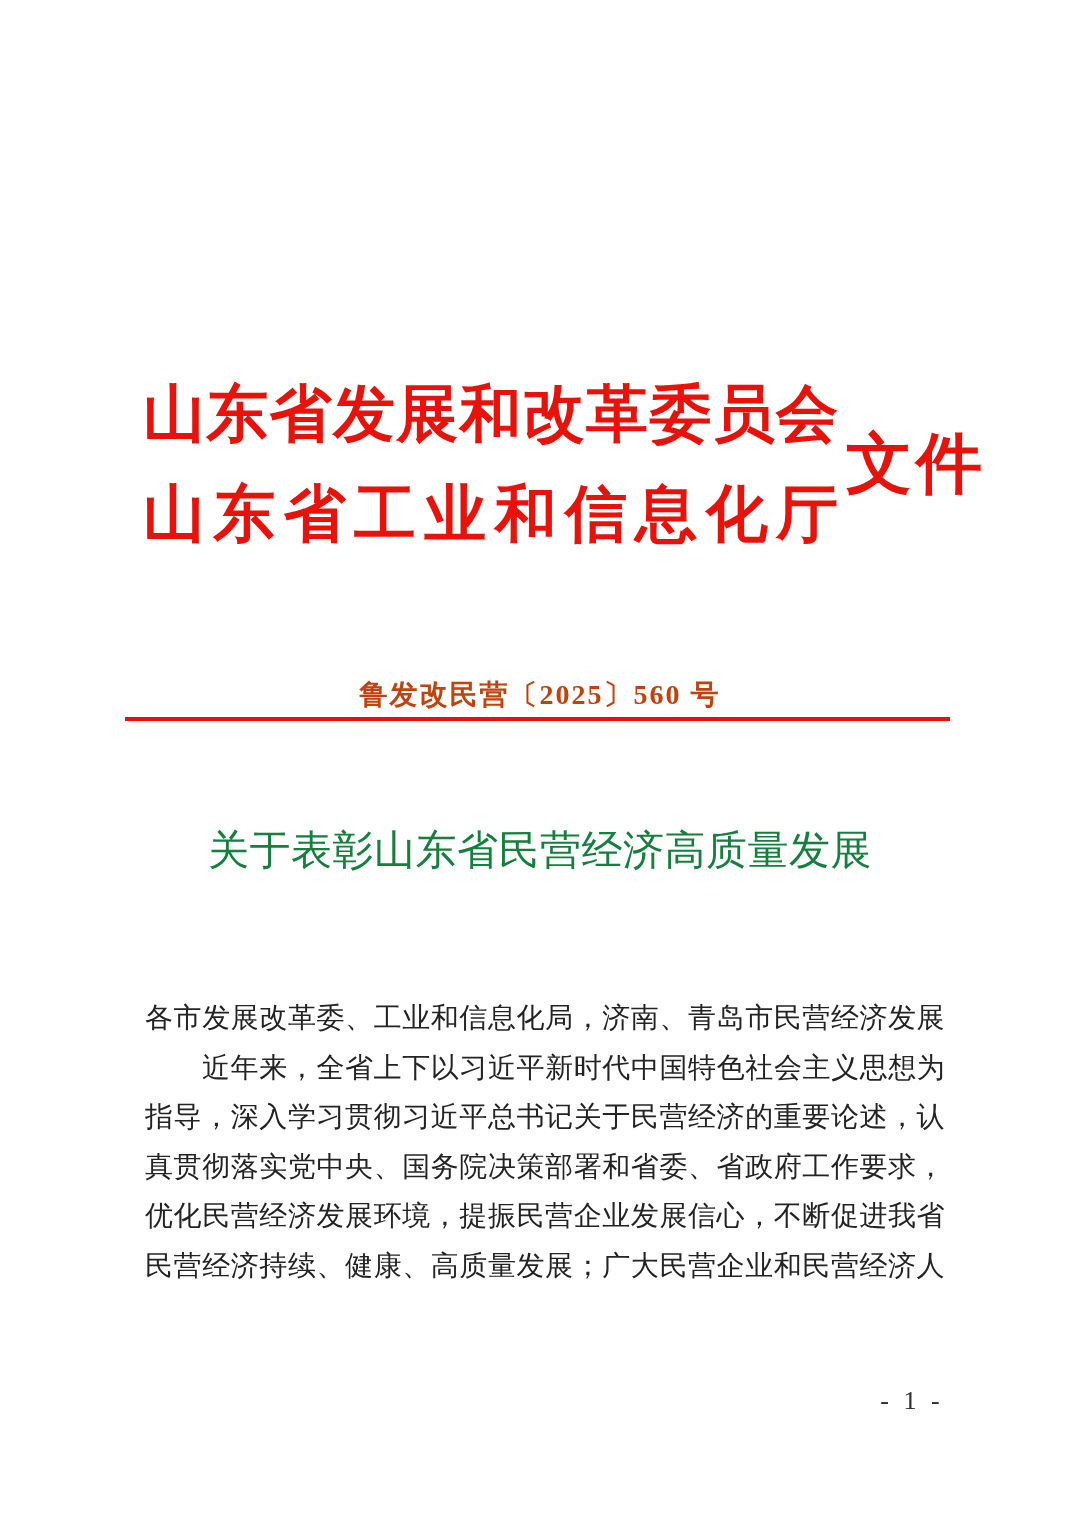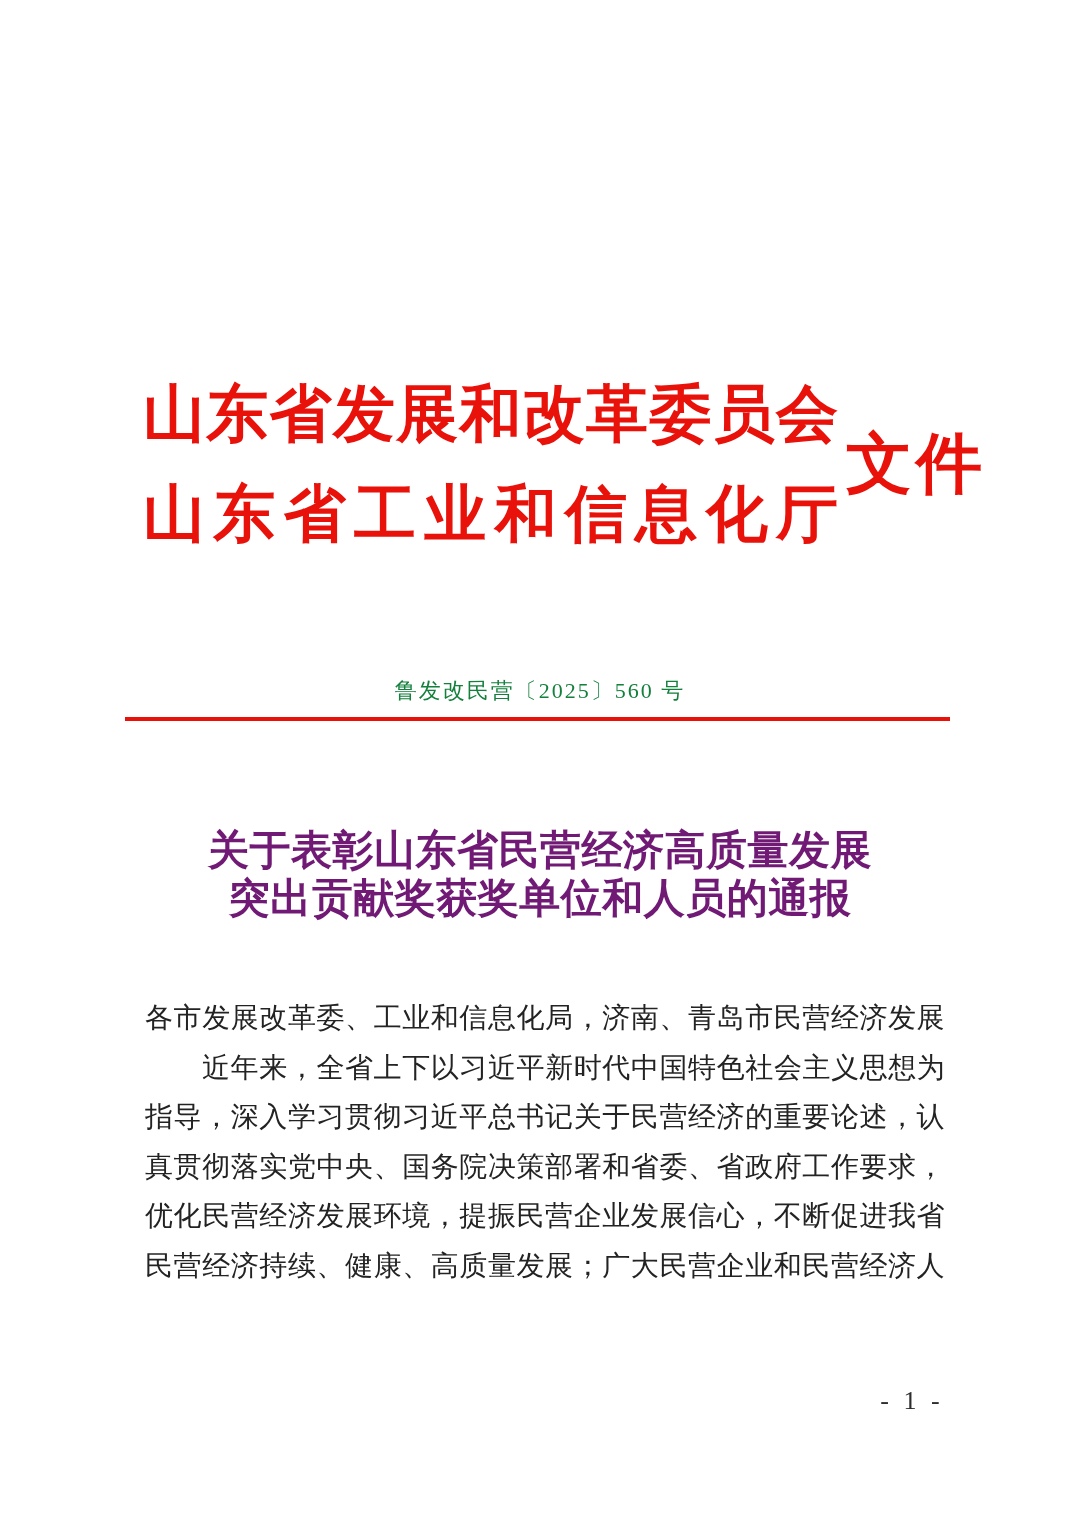--- a/index.html
+++ b/index.html
@@ -25,32 +25,33 @@
     white-space:nowrap;
   }
   .org-line span { display:block; }
   .doc-type {
     font-size:66px; font-weight:bold; color:#e8120b;
     margin-left:8px; letter-spacing:4px; white-space:nowrap;
   }
   
   .doc-number {
     position:absolute; top:676px; left:0; width:100%;
-    text-align:center; font-size:22px; color:#15803d;
+    text-align:center; font-size:28px; color:#c2410c;
     letter-spacing:2px;
+    font-weight:bold;
   }
   .red-line {
     position:absolute; top:717px; left:125px;
     width:825px; height:4px; background:#e8120b;
   }
   
   .title {
     position:absolute; top:826px; left:0; width:100%;
-    text-align:center; font-weight:bold;
-    font-size:41px; line-height:48px; color:#701a75;
+    text-align:center; font-weight:normal;
+    font-size:41px; line-height:48px; color:#15803d;
     letter-spacing:0.5px;
   }
   
   .body-text {
     position:absolute; top:993px; left:145px; width:800px;
     font-size:28px; color:#232323;
   }
   .body-text .line { height:49.5px; line-height:49.5px; white-space:nowrap; }
   .body-text .line.fill {
     display:flex; justify-content:space-between; align-items:center;
@@ -99,21 +100,20 @@
     </div>
     <div class="doc-type">文件</div>
   </div>
 
   <div class="doc-number">鲁发改民营〔2025〕560 号</div>
 
   <div class="red-line"></div>
 
   <div class="title">
     <div>关于表彰山东省民营经济高质量发展</div>
-    <div>突出贡献奖获奖单位和人员的通报</div>
   </div>
 
   <div class="body-text">
     <div class="line fill">
         <span>各</span>
         <span>市</span>
         <span>发</span>
         <span>展</span>
         <span>改</span>
         <span>革</span>

